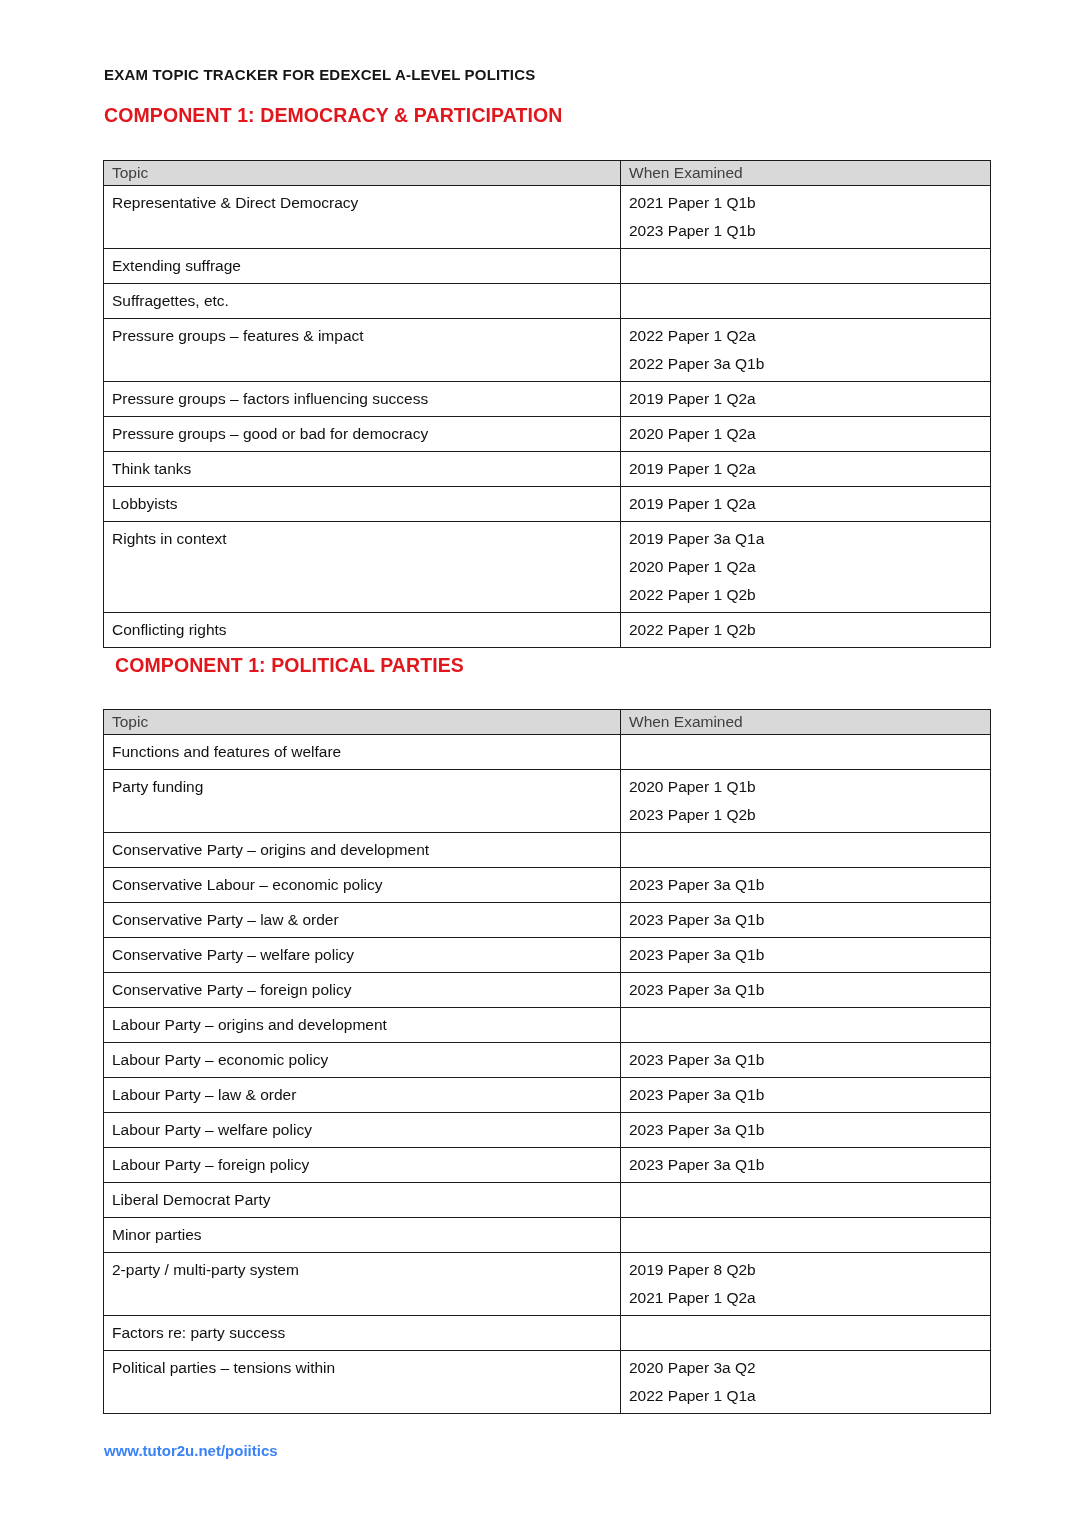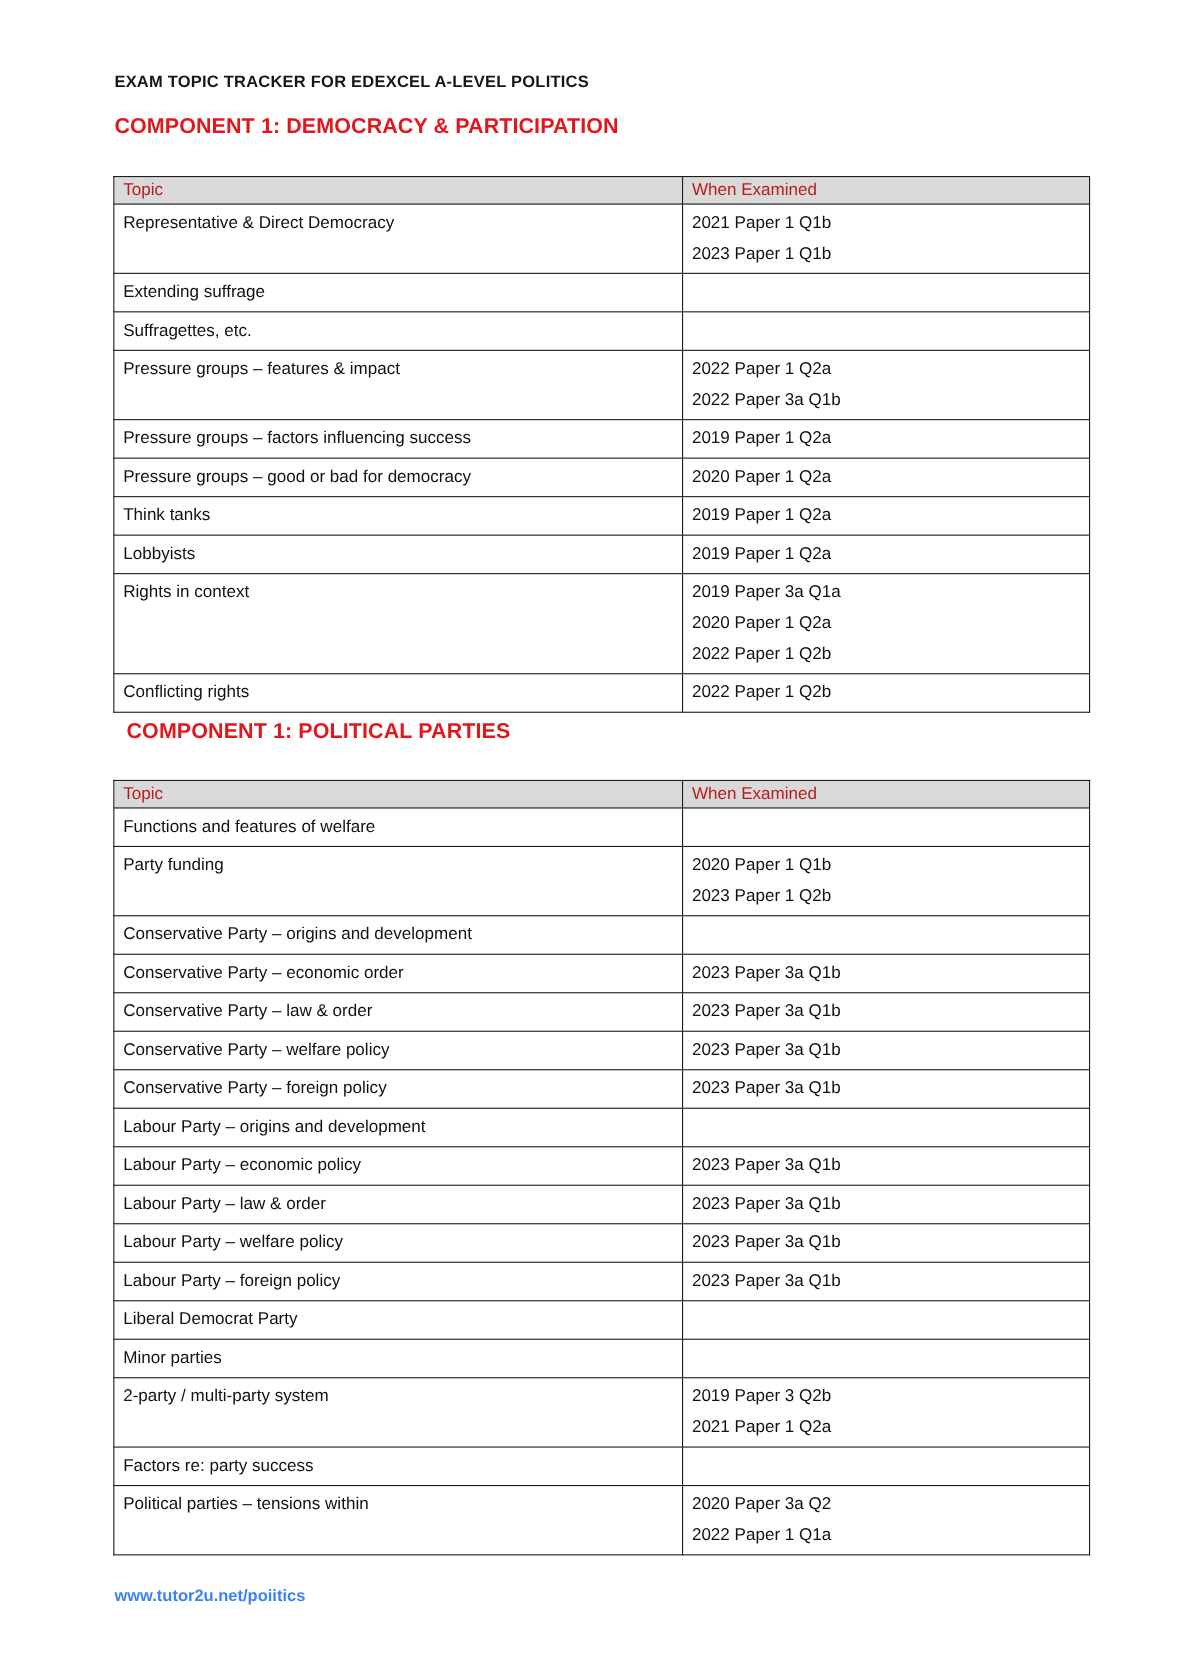--- a/index.html
+++ b/index.html
@@ -40,21 +40,21 @@
   table.topic-table td {
     border: 1.5px solid #1c1c1c;
   }
   table.topic-table th {
     font-size: 15.5px;
     font-weight: 400;
     text-align: left;
     padding: 3px 8px;
     height: 18px;
     vertical-align: middle;
-    color: #b91c1c;
+    color: #404040;
   }
   table.topic-table td {
     font-size: 15.5px;
     line-height: 28px;
     padding: 3px 8px;
     vertical-align: top;
     color: #111111;
   }
   .when-line { line-height: 28px; }
   .footer-url {
@@ -169,21 +169,21 @@
           <td>
             <div class="when-line">2020 Paper 1 Q1b</div>
             <div class="when-line">2023 Paper 1 Q2b</div>
           </td>
         </tr>
         <tr>
           <td>Conservative Party – origins and development</td>
           <td></td>
         </tr>
         <tr>
-          <td>Conservative Party – economic order</td>
+          <td>Conservative Labour – economic policy</td>
           <td>
             <div class="when-line">2023 Paper 3a Q1b</div>
           </td>
         </tr>
         <tr>
           <td>Conservative Party – law &amp; order</td>
           <td>
             <div class="when-line">2023 Paper 3a Q1b</div>
           </td>
         </tr>
@@ -231,21 +231,21 @@
           <td>Liberal Democrat Party</td>
           <td></td>
         </tr>
         <tr>
           <td>Minor parties</td>
           <td></td>
         </tr>
         <tr>
           <td>2-party / multi-party system</td>
           <td>
-            <div class="when-line">2019 Paper 3 Q2b</div>
+            <div class="when-line">2019 Paper 8 Q2b</div>
             <div class="when-line">2021 Paper 1 Q2a</div>
           </td>
         </tr>
         <tr>
           <td>Factors re: party success</td>
           <td></td>
         </tr>
         <tr>
           <td>Political parties – tensions within</td>
           <td>

